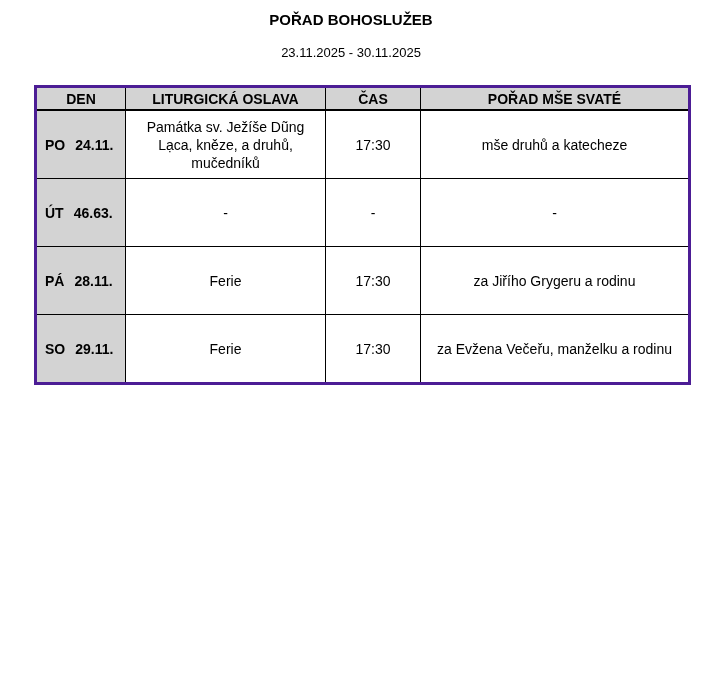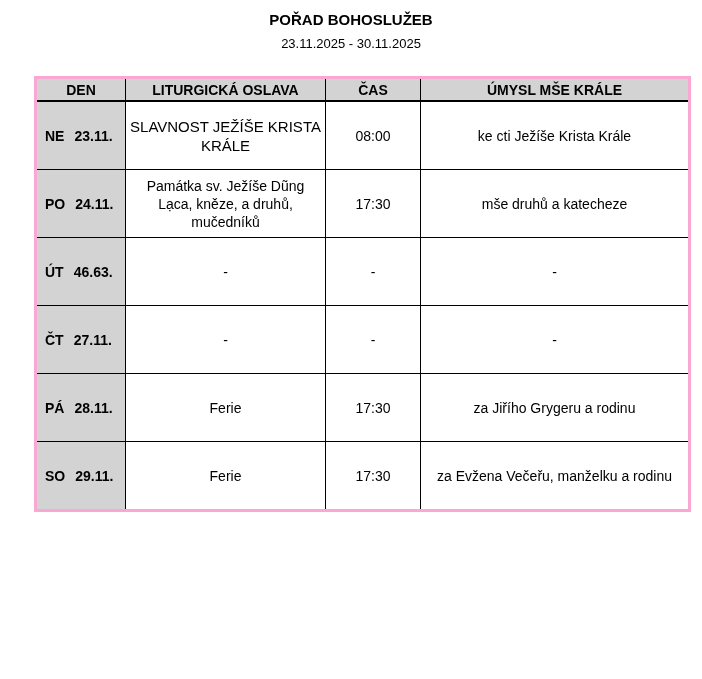--- a/index.html
+++ b/index.html
@@ -9,28 +9,28 @@
     font-family: "Liberation Sans", sans-serif;
     color: #000000;
     overflow: hidden;
   }
   .page { width: 702px; height: 679px; }
 
   .doc-header { text-align: center; padding-top: 10px; }
   .doc-title-1, .doc-title-2 {
     font-weight: bold; font-size: 15px; line-height: 19px;
   }
-  .doc-title-3 { font-size: 13px; line-height: 17px; margin-top: 6px; }
+  .doc-title-3 { font-size: 13px; line-height: 17px; margin-top: 15px; }
 
   table.schedule {
     margin: 24px 14px 0 34px;
     border-collapse: collapse;
     table-layout: fixed;
     width: 654px;
-    border: 3px solid #f9a8d4;
+    border: 3px solid #4c1d95;
   }
   col.c-den  { width: 90px; }
   col.c-lit  { width: 200px; }
   col.c-cas  { width: 95px; }
   col.c-umysl{ width: 269px; }
 
   th {
     background: #d3d3d3;
     border: 1px solid #000;
     border-bottom: 2px solid #000;
@@ -76,44 +76,32 @@
       <col class="c-den">
         <col class="c-lit">
         <col class="c-cas">
         <col class="c-umysl">
     </colgroup>
     <thead>
       <tr>
         <th>DEN</th>
         <th>LITURGICKÁ OSLAVA</th>
         <th>ČAS</th>
-        <th>ÚMYSL MŠE KRÁLE</th>
+        <th>POŘAD MŠE SVATÉ</th>
       </tr>
     </thead>
     <tbody>
-      <tr>
-        <td class="day"><span class="abbrev">NE</span><span>23.11.</span></td>
-        <td class="celebration caps">SLAVNOST JEŽÍŠE KRISTA KRÁLE</td>
-        <td class="time">08:00</td>
-        <td class="intention">ke cti Ježíše Krista Krále</td>
-      </tr>
       <tr>
         <td class="day"><span class="abbrev">PO</span><span>24.11.</span></td>
         <td class="celebration">Památka sv. Ježíše Dũng Lạca, kněze, a druhů, mučedníků</td>
         <td class="time">17:30</td>
         <td class="intention">mše druhů a katecheze</td>
       </tr>
       <tr>
         <td class="day"><span class="abbrev">ÚT</span><span>46.63.</span></td>
-        <td class="celebration">-</td>
-        <td class="time">-</td>
-        <td class="intention">-</td>
-      </tr>
-      <tr>
-        <td class="day"><span class="abbrev">ČT</span><span>27.11.</span></td>
         <td class="celebration">-</td>
         <td class="time">-</td>
         <td class="intention">-</td>
       </tr>
       <tr>
         <td class="day"><span class="abbrev">PÁ</span><span>28.11.</span></td>
         <td class="celebration">Ferie</td>
         <td class="time">17:30</td>
         <td class="intention">za Jiřího Grygeru a rodinu</td>
       </tr>

